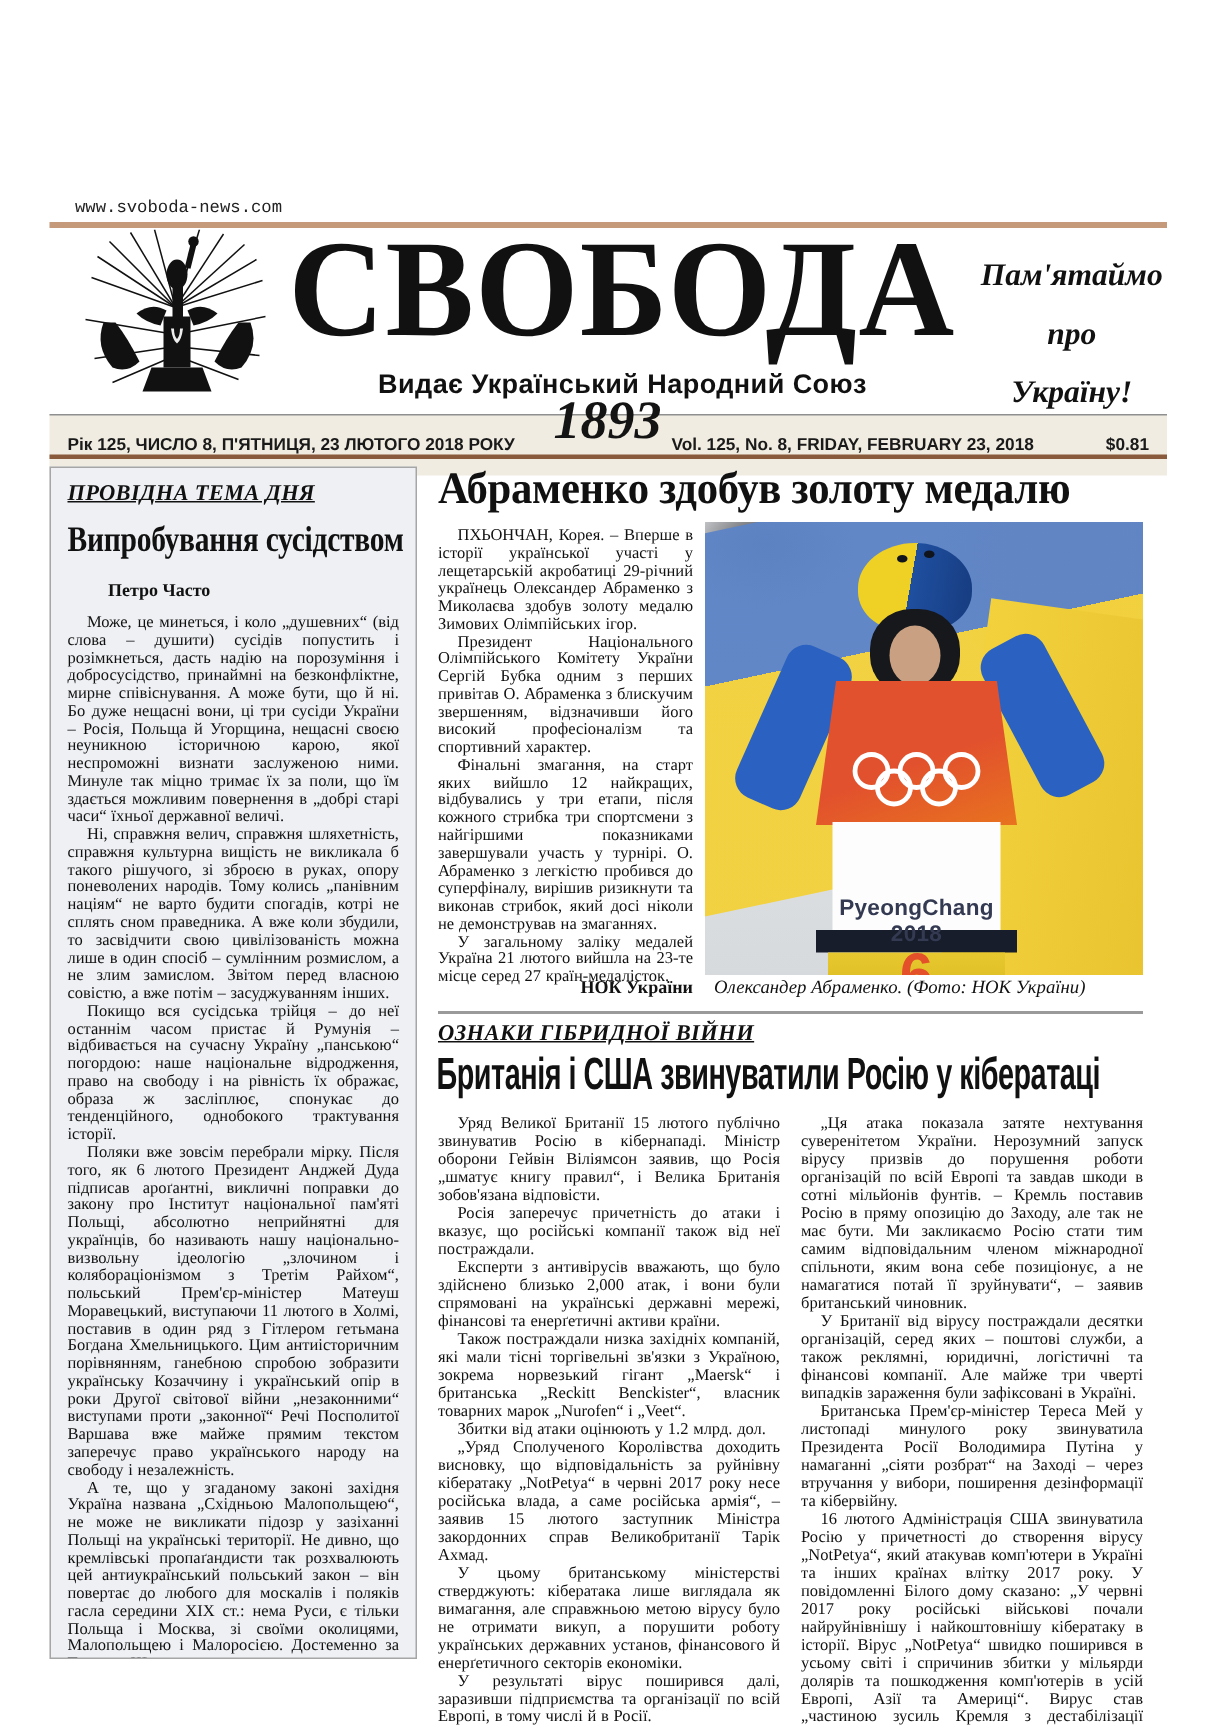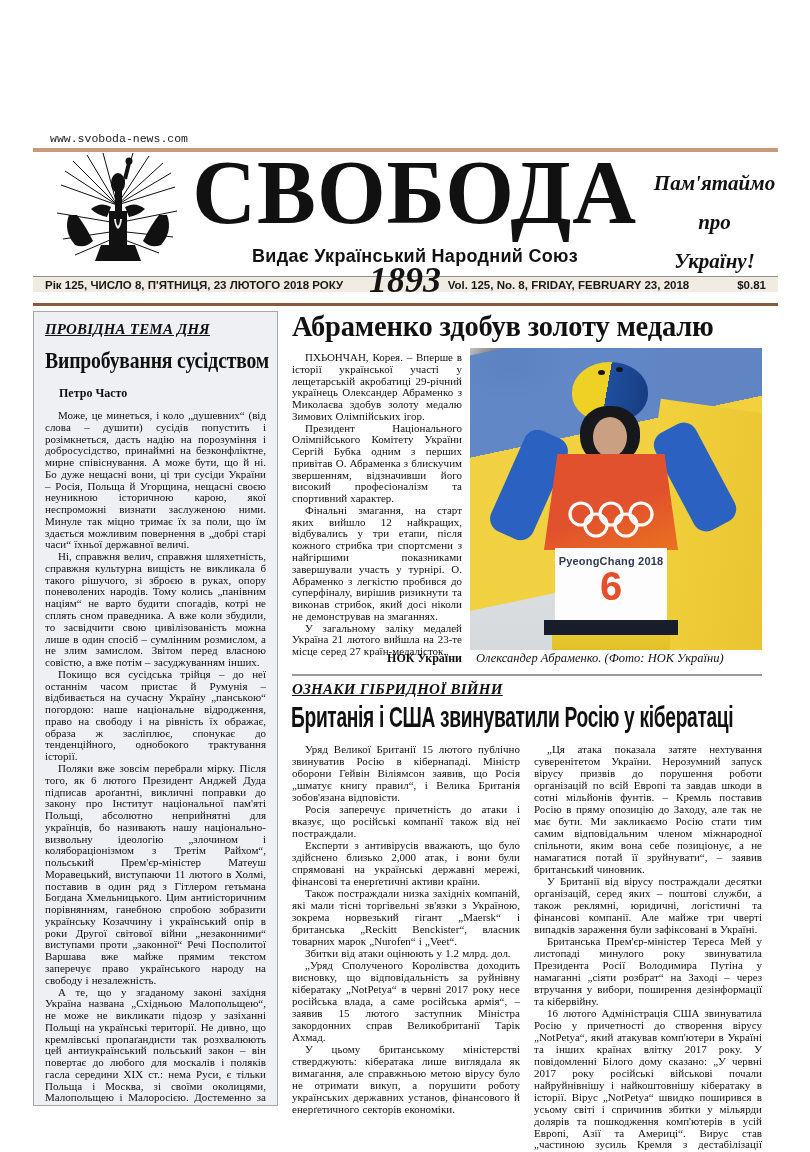--- a/index.html
+++ b/index.html
@@ -18,36 +18,36 @@
   .logo { position:absolute; left:55px; top:153px; width:125px; height:112px; }
   .nameplate { position:absolute; left:180px; top:146px; width:470px; text-align:center;
     font-size:92px; font-weight:bold; line-height:1.0; letter-spacing:1px; white-space:nowrap; }
   .nameplate-inner{ display:inline-block; transform:scaleX(0.96); transform-origin:center; }
   .masthead-subtitle { position:absolute; left:180px; top:246px; width:470px; text-align:center;
     font-family:"Liberation Sans",sans-serif; font-size:18px; font-weight:600; letter-spacing:0.3px; }
   .slogan { position:absolute; left:642px; top:164px; width:145px; text-align:center;
     font-weight:bold; font-style:italic; font-size:21px; line-height:1.85; }
 
   
-  .date-bar { position:absolute; left:33px; top:276px; width:745px; height:16px;
+  .date-bar { position:absolute; left:33px; top:276px; width:745px; height:41px;
     background:#f1ece1; border-top:1px solid #8f8f8f; display:flex; align-items:center;
     justify-content:space-between; padding:0 12px;
     font-family:"Liberation Sans",sans-serif; font-size:11.5px; font-weight:600; color:#1a1a1a; }
   .date-right-wrap { display:flex; gap:48px; align-items:center;justify-content:space-between; }
   .year-script { position:absolute; left:360px; top:264px; width:90px; text-align:center;
     font-size:36px; font-style:italic; font-weight:bold; color:#141414; z-index:3; line-height:0.9; }
   .rule-brown { position:absolute; left:33px; top:303px; width:745px; height:3px; background:#8a5a3d; }
 
   
   .lead-box { position:absolute; left:33px; top:311px; width:245px; height:795px;
     background:#eef0f3; border:1px solid #a6a6a6; padding:9px 11px 8px 11px; overflow:hidden; }
   .kicker { font-size:15px; font-weight:bold; font-style:italic; text-decoration:underline; letter-spacing:0.2px; }
   .lead-headline { margin-top:9px; font-size:24px; font-weight:bold; white-space:nowrap;
     transform:scaleX(0.82); transform-origin:left center; letter-spacing:-0.2px; }
-  .byline { margin:12px 0 9px 14px; font-size:12px; font-weight:bold; }
+  .byline { margin:12px 0 9px 27px; font-size:12px; font-weight:bold; }
   .body-par { font-size:11px; line-height:1.07; text-align:justify; text-indent:13px; word-spacing:0.4px; }
 
   
   .main-headline { position:absolute; left:292px; top:309px; font-size:30px; font-weight:bold;
     white-space:nowrap; transform:scaleX(0.95); transform-origin:left center; letter-spacing:-0.2px; }
   .main-textcol { position:absolute; left:292px; top:352px; width:170px; }
   .main-textcol .body-par { font-size:11px; line-height:1.07; }
   .credit-row { position:absolute; left:292px; top:651px; width:470px; display:flex; align-items:baseline; }
   .credit { width:170px; text-align:right; font-size:12px; font-weight:bold; }
   .photo-caption { margin-left:14px; font-size:12.5px; font-style:italic; }
@@ -72,21 +72,21 @@
   .helmet .vent { position:absolute; width:7px; height:5px; background:#10141c; border-radius:50%; }
   .vent1 { left:26px; top:8px; } .vent2 { left:44px; top:5px; }
   .balaclava { width:60px; height:58px; margin:-16px 0 0 44px; background:#17181c; border-radius:46%; position:relative; }
   .face { position:absolute; left:13px; top:11px; width:34px; height:40px; background:#c9a182; border-radius:50%; }
   .bib { position:relative; width:134px; height:96px; margin:-10px 0 0 8px;
     background:linear-gradient(160deg,#e2512d 0%, #e2512d 55%, #e8731f 100%);
     clip-path:polygon(10% 0, 90% 0, 100% 100%, 0 100%); }
   .rings { position:absolute; left:50%; top:46px; transform:translateX(-50%); }
   .bib-panel { position:relative; width:112px; height:72px; margin:-2px 0 0 19px; background:#fdfdfd;
     text-align:center; padding-top:7px; }
-  .bib-text { font-family:"Liberation Sans",sans-serif; font-size:11px; font-weight:bold; color:#333a52; letter-spacing:0.2px; }
+  .bib-text { font-family:"Liberation Sans",sans-serif; font-size:15px; font-weight:bold; color:#333a52; letter-spacing:0.2px;margin-top:42px; }
   .bib-number { font-family:"Liberation Sans",sans-serif; font-size:40px; line-height:0.95; font-weight:bold; color:#e3502a; }
   .waistband { width:134px; height:15px; margin-left:8px; background:#181d2b; }
   .pants { width:118px; height:34px; margin-left:16px; background:linear-gradient(180deg,#e7c82e,#d9b81f); }
 
   
   .rule-mid { position:absolute; left:292px; top:674px; width:470px; height:2px; background:#9a9a9a; }
   .kicker2 { position:absolute; left:292px; top:681px; font-size:15px; font-weight:bold; font-style:italic;
     text-decoration:underline; letter-spacing:0.3px; }
   .second-headline { position:absolute; left:291px; top:700px; font-family:"Liberation Sans",sans-serif;
     font-size:30px; font-weight:bold; white-space:nowrap; transform:scaleX(0.64); transform-origin:left center;
@@ -225,20 +225,21 @@
   <div class="second-headline">Британія і США звинуватили Росію у кібератаці</div>
   <div class="second-cols">
     <div class="second-col">
       <p class="body-par">Уряд Великої Британії 15 лютого публічно звинуватив Росію в кібернападі. Міністр оборони Гейвін Віліямсон заявив, що Росія „шматує книгу правил“, і Велика Британія зобов'язана відповісти.</p>
       <p class="body-par">Росія заперечує причетність до атаки і вказує, що російські компанії також від неї постраждали.</p>
       <p class="body-par">Експерти з антивірусів вважають, що було здійснено близько 2,000 атак, і вони були спрямовані на українські державні мережі, фінансові та енерґетичні активи країни.</p>
       <p class="body-par">Також постраждали низка західніх компаній, які мали тісні торгівельні зв'язки з Україною, зокрема норвезький гігант „Maersk“ і британська „Reckitt Benckister“, власник товарних марок „Nurofen“ і „Veet“.</p>
       <p class="body-par">Збитки від атаки оцінюють у 1.2 млрд. дол.</p>
       <p class="body-par">„Уряд Сполученого Королівства доходить висновку, що відповідальність за руйнівну кібератаку „NotPetya“ в червні 2017 року несе російська влада, а саме російська армія“, – заявив 15 лютого заступник Міністра закордонних справ Великобританії Тарік Ахмад.</p>
       <p class="body-par">У цьому британському міністерстві стверджують: кібератака лише виглядала як вимагання, але справжньою метою вірусу було не отримати викуп, а порушити роботу українських державних установ, фінансового й енерґетичного секторів економіки.</p>
+      <p class="body-par">У результаті вірус поширився далі, заразивши підприємства та організації по всій Европі, в тому числі й в Росії.</p>
     </div>
     <div class="second-col">
       <p class="body-par">„Ця атака показала затяте нехтування суверенітетом України. Нерозумний запуск вірусу призвів до порушення роботи організацій по всій Европі та завдав шкоди в сотні мільйонів фунтів. – Кремль поставив Росію в пряму опозицію до Заходу, але так не має бути. Ми закликаємо Росію стати тим самим відповідальним членом міжнародної спільноти, яким вона себе позиціонує, а не намагатися потай її зруйнувати“, – заявив британський чиновник.</p>
       <p class="body-par">У Британії від вірусу постраждали десятки організацій, серед яких – поштові служби, а також реклямні, юридичні, логістичні та фінансові компанії. Але майже три чверті випадків зараження були зафіксовані в Україні.</p>
       <p class="body-par">Британська Прем'єр-міністер Тереса Мей у листопаді минулого року звинуватила Президента Росії Володимира Путіна у намаганні „сіяти розбрат“ на Заході – через втручання у вибори, поширення дезінформації та кібервійну.</p>
       <p class="body-par">16 лютого Адміністрація США звинуватила Росію у причетності до створення вірусу „NotPetya“, який атакував комп'ютери в Україні та інших країнах влітку 2017 року. У повідомленні Білого дому сказано: „У червні 2017 року російські військові почали найруйнівнішу і найкоштовнішу кібератаку в історії. Вірус „NotPetya“ швидко поширився в усьому світі і спричинив збитки у мільярди долярів та пошкодження комп'ютерів в усій Европі, Азії та Америці“. Вирус став „частиною зусиль Кремля з дестабілізації України“.</p>
 
     </div>
   </div>
 

